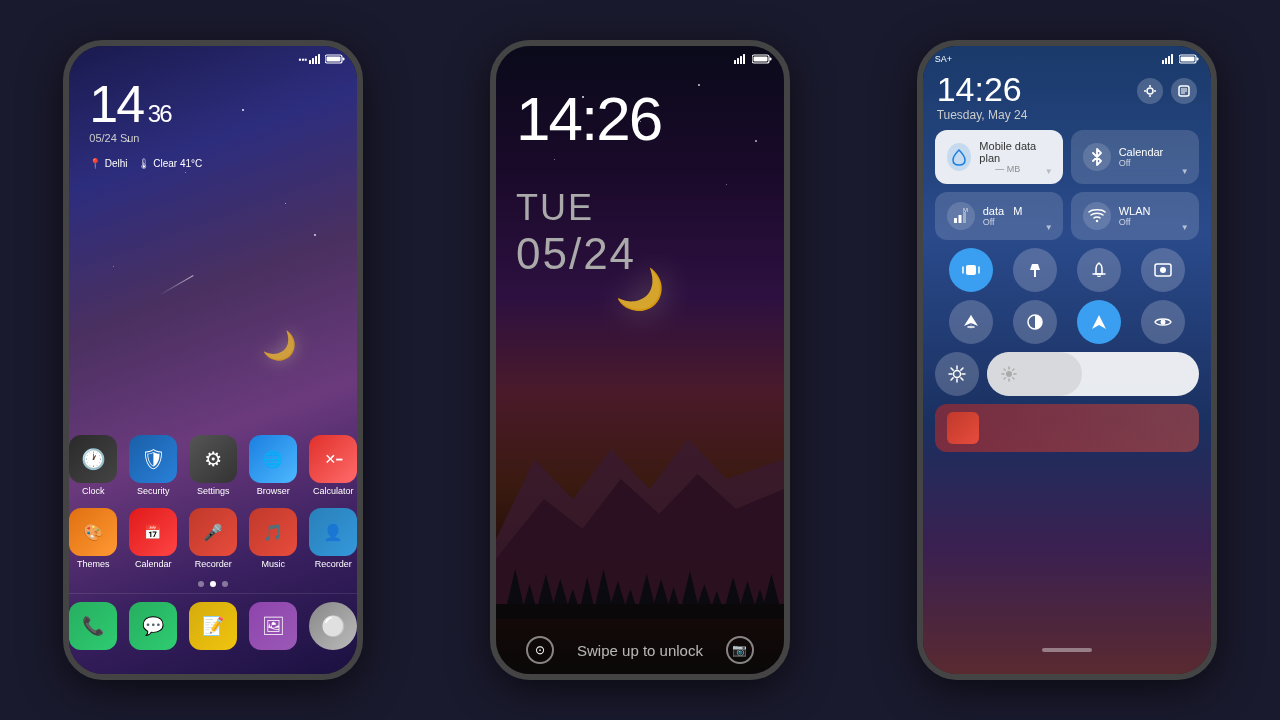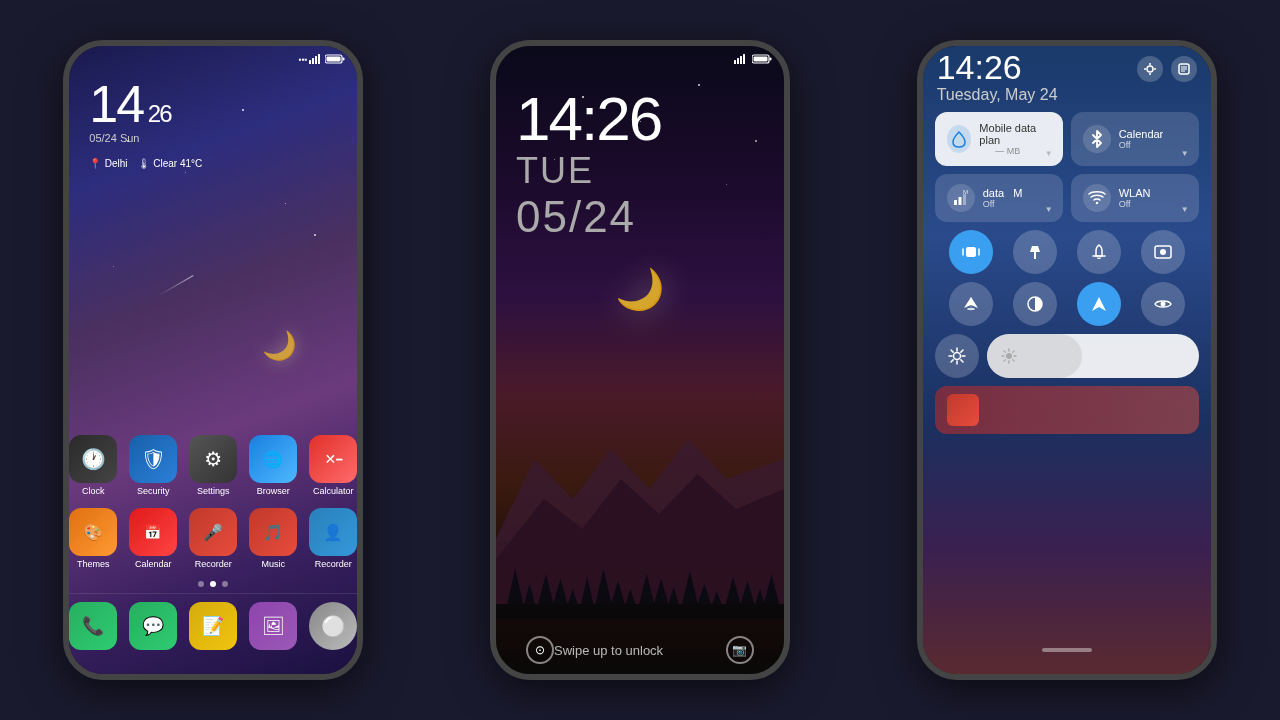--- a/index.html
+++ b/index.html
@@ -224,20 +224,21 @@
       font-weight: 100;
       line-height: 1;
       letter-spacing: -2px;
     }
 
     .phone2 .lock-day {
       font-size: 36px;
       font-weight: 100;
       letter-spacing: 2px;
       color: #aaa;
+      margin-top: 37px;
     }
 
     .phone2 .lock-date {
       font-size: 44px;
       font-weight: 100;
       letter-spacing: 2px;
       color: #aaa;
     }
 
     
@@ -257,22 +258,22 @@
       left: 0;
       right: 0;
       display: flex;
       justify-content: space-between;
       align-items: center;
       padding: 0 30px;
     }
 
     .phone2 .swipe-text {
       color: rgba(255,255,255,0.7);
-      font-size: 13px;
-      text-align: left;
+      font-size: 15px;
+      text-align: center;
       flex: 1;
     }
 
     .phone2 .bottom-icon {
       width: 28px;
       height: 28px;
       border-radius: 50%;
       border: 2px solid rgba(255,255,255,0.5);
       display: flex;
       align-items: center;
@@ -308,21 +309,21 @@
       color: white;
     }
 
     .phone3 .cc-time {
       font-size: 34px;
       font-weight: 300;
       line-height: 1;
     }
 
     .phone3 .cc-date {
-      font-size: 16px;
+      font-size: 12px;
       color: #ccc;
       margin-top: 2px;
     }
 
     .phone3 .cc-icons-top {
       display: flex;
       gap: 8px;
       align-items: center;
       padding-top: 6px;
     }
@@ -502,21 +503,21 @@
           <svg width="20" height="10" viewBox="0 0 20 10">
             <rect x="0" y="1" width="17" height="8" rx="2" fill="none" stroke="white" stroke-width="1.2"></rect>
             <rect x="17.5" y="3.5" width="2" height="3" rx="1" fill="white"></rect>
             <rect x="1.5" y="2.5" width="14" height="5" rx="1" fill="white"></rect>
           </svg>
         </div>
       </div>
 
       <div class="clock-area">
         <div class="clock-time">
-          <span>14</span><span class="small"> <span>26</span></span>
+          <span>14</span><span class="small"> <span>36</span></span>
         </div>
         <div class="clock-date">05/24 Sun</div>
       </div>
 
       <div class="weather-row">
         <div class="weather-item">
           <span>📍</span>
           <span>Delhi</span>
         </div>
         <div class="weather-item">
@@ -675,20 +676,36 @@
         <div class="bottom-icon">📷</div>
       </div>
     </div>
   </div>
 </div>
 
 <div class="phone-wrapper">
   <div class="phone phone3">
     <div class="screen">
 
+      <div class="status-bar">
+        <span style="color:white;font-size:9px;">SA+</span>
+        <div style="display:flex;align-items:center;gap:3px;">
+          <svg width="14" height="10" viewBox="0 0 14 10">
+            <rect x="0" y="6" width="2" height="4" fill="white" rx="0.5"></rect>
+            <rect x="3" y="4" width="2" height="6" fill="white" rx="0.5"></rect>
+            <rect x="6" y="2" width="2" height="8" fill="white" rx="0.5"></rect>
+            <rect x="9" y="0" width="2" height="10" fill="white" rx="0.5"></rect>
+          </svg>
+          <svg width="20" height="10" viewBox="0 0 20 10">
+            <rect x="0" y="1" width="17" height="8" rx="2" fill="none" stroke="white" stroke-width="1.2"></rect>
+            <rect x="17.5" y="3.5" width="2" height="3" rx="1" fill="white"></rect>
+            <rect x="1.5" y="2.5" width="14" height="5" rx="1" fill="white"></rect>
+          </svg>
+        </div>
+      </div>
 
       <div class="cc-header">
         <div>
           <div class="cc-time">
             <span>14:26</span>
           </div>
           <div class="cc-date">Tuesday, May 24</div>
         </div>
         <div class="cc-icons-top">
           <div class="cc-icon-btn">

